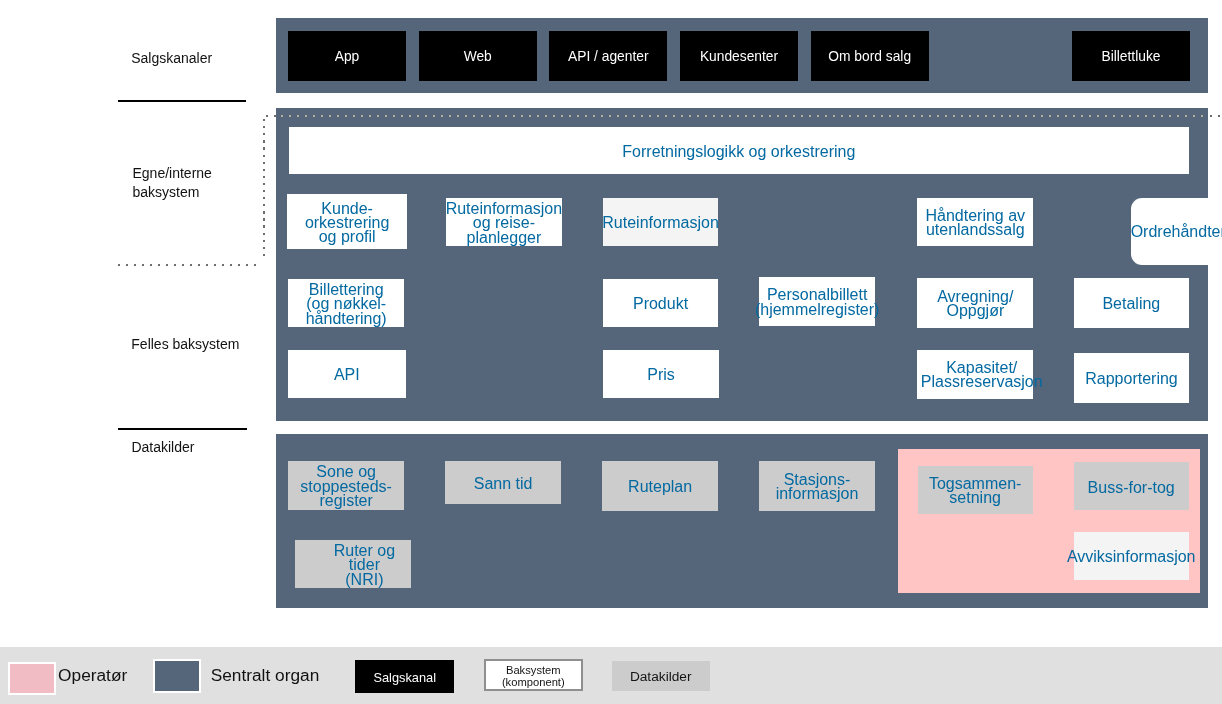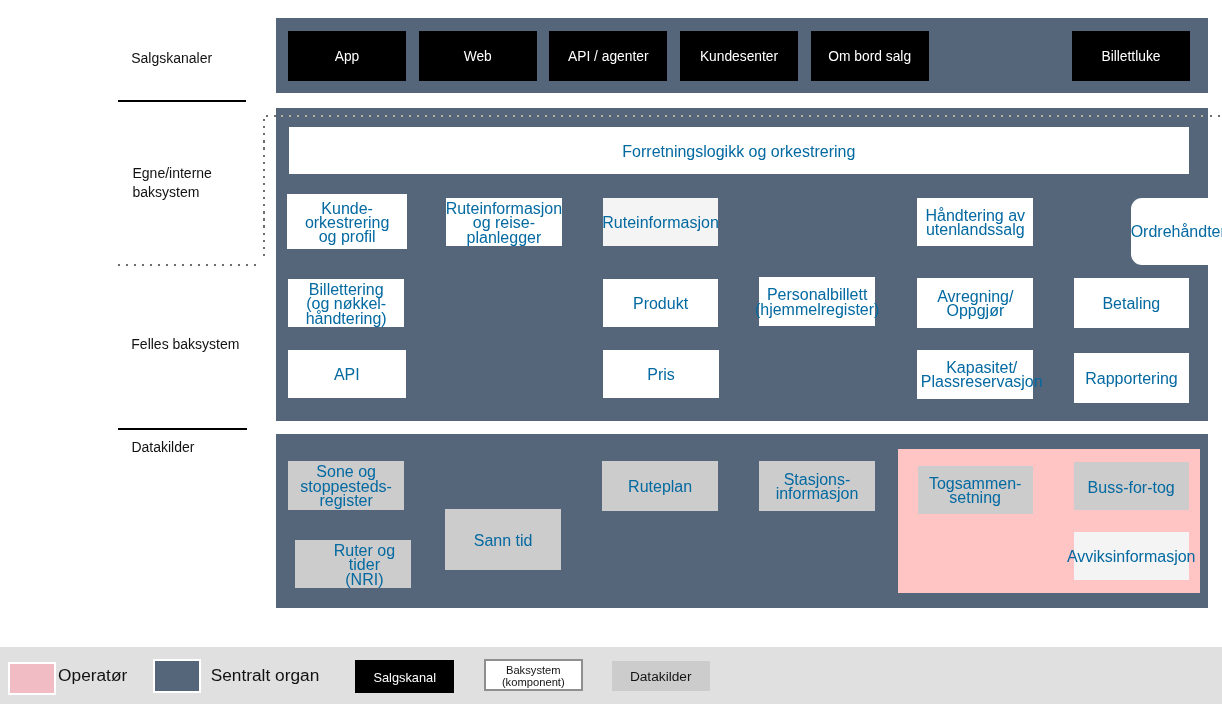--- a/index.html
+++ b/index.html
@@ -93,21 +93,21 @@
 Plassreservasjon</div>
   <div class="abs box white" style="left:1073.9px;top:353.2px;width:115.2px;height:49.5px;">Rapportering</div>
 
   <div class="abs band" style="left:276px;top:434.4px;width:931.6px;height:173.6px;"></div>
 
   <div class="abs pinkbox" style="left:897.9px;top:449.2px;width:302px;height:143.9px;"></div>
 
   <div class="abs box grey" style="left:288.1px;top:461.3px;width:116.1px;height:48.4px;white-space:pre-line;">Sone og
 stoppesteds-
 register</div>
-  <div class="abs box grey" style="left:445.2px;top:461.3px;width:115.9px;height:61px;margin-top:48px;">Sann tid</div>
+  <div class="abs box grey" style="left:445.2px;top:461.3px;width:115.9px;height:43px;">Sann tid</div>
   <div class="abs box grey" style="left:602.3px;top:461.3px;width:115.7px;height:49.4px;">Ruteplan</div>
   <div class="abs box grey" style="left:759.1px;top:461.3px;width:115.8px;height:49.4px;white-space:pre-line;">Stasjons-
 informasjon</div>
   <div class="abs box grey" style="left:295px;top:540px;width:115.8px;height:48.2px;white-space:pre-line;padding-left:23px;">Ruter og tider
 (NRI)</div>
 
   <div class="abs box grey" style="left:917.5px;top:465.5px;width:115.3px;height:48.1px;white-space:pre-line;">Togsammen-
 setning</div>
   <div class="abs box grey" style="left:1073.7px;top:462.4px;width:115px;height:48.1px;">Buss-for-tog</div>
   <div class="abs box offwhite" style="left:1073.7px;top:532.1px;width:115px;height:47.8px;">Avviksinformasjon</div>

